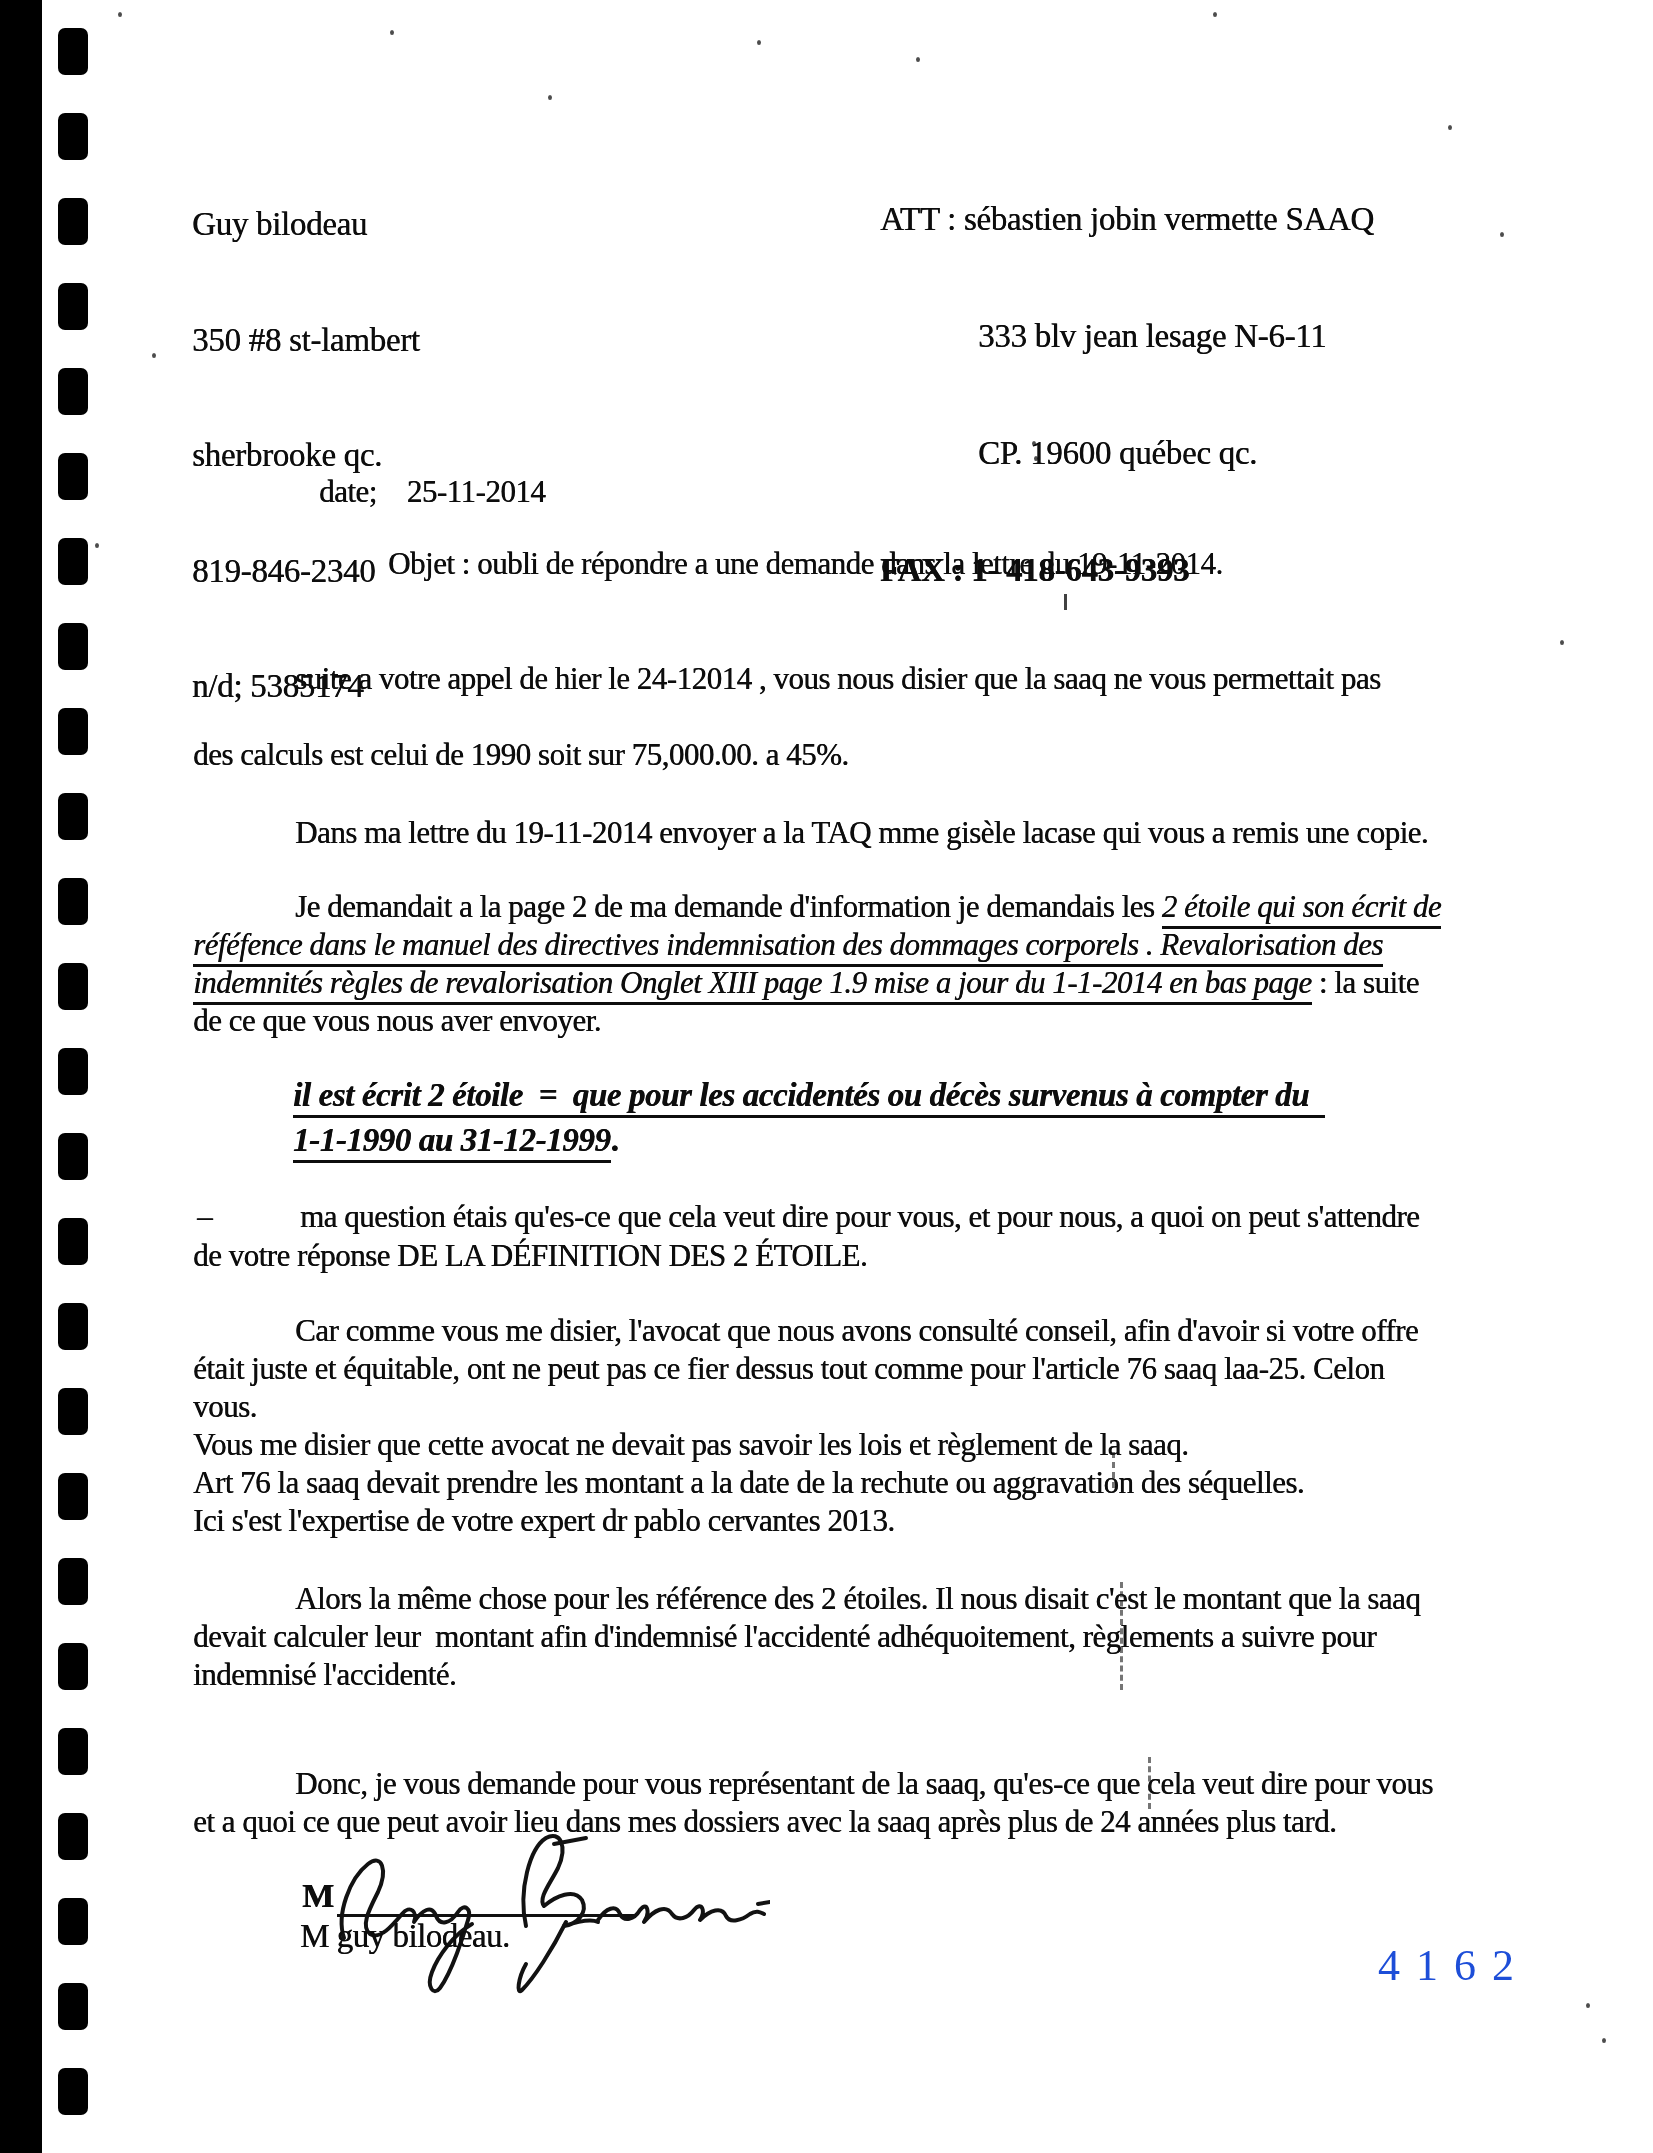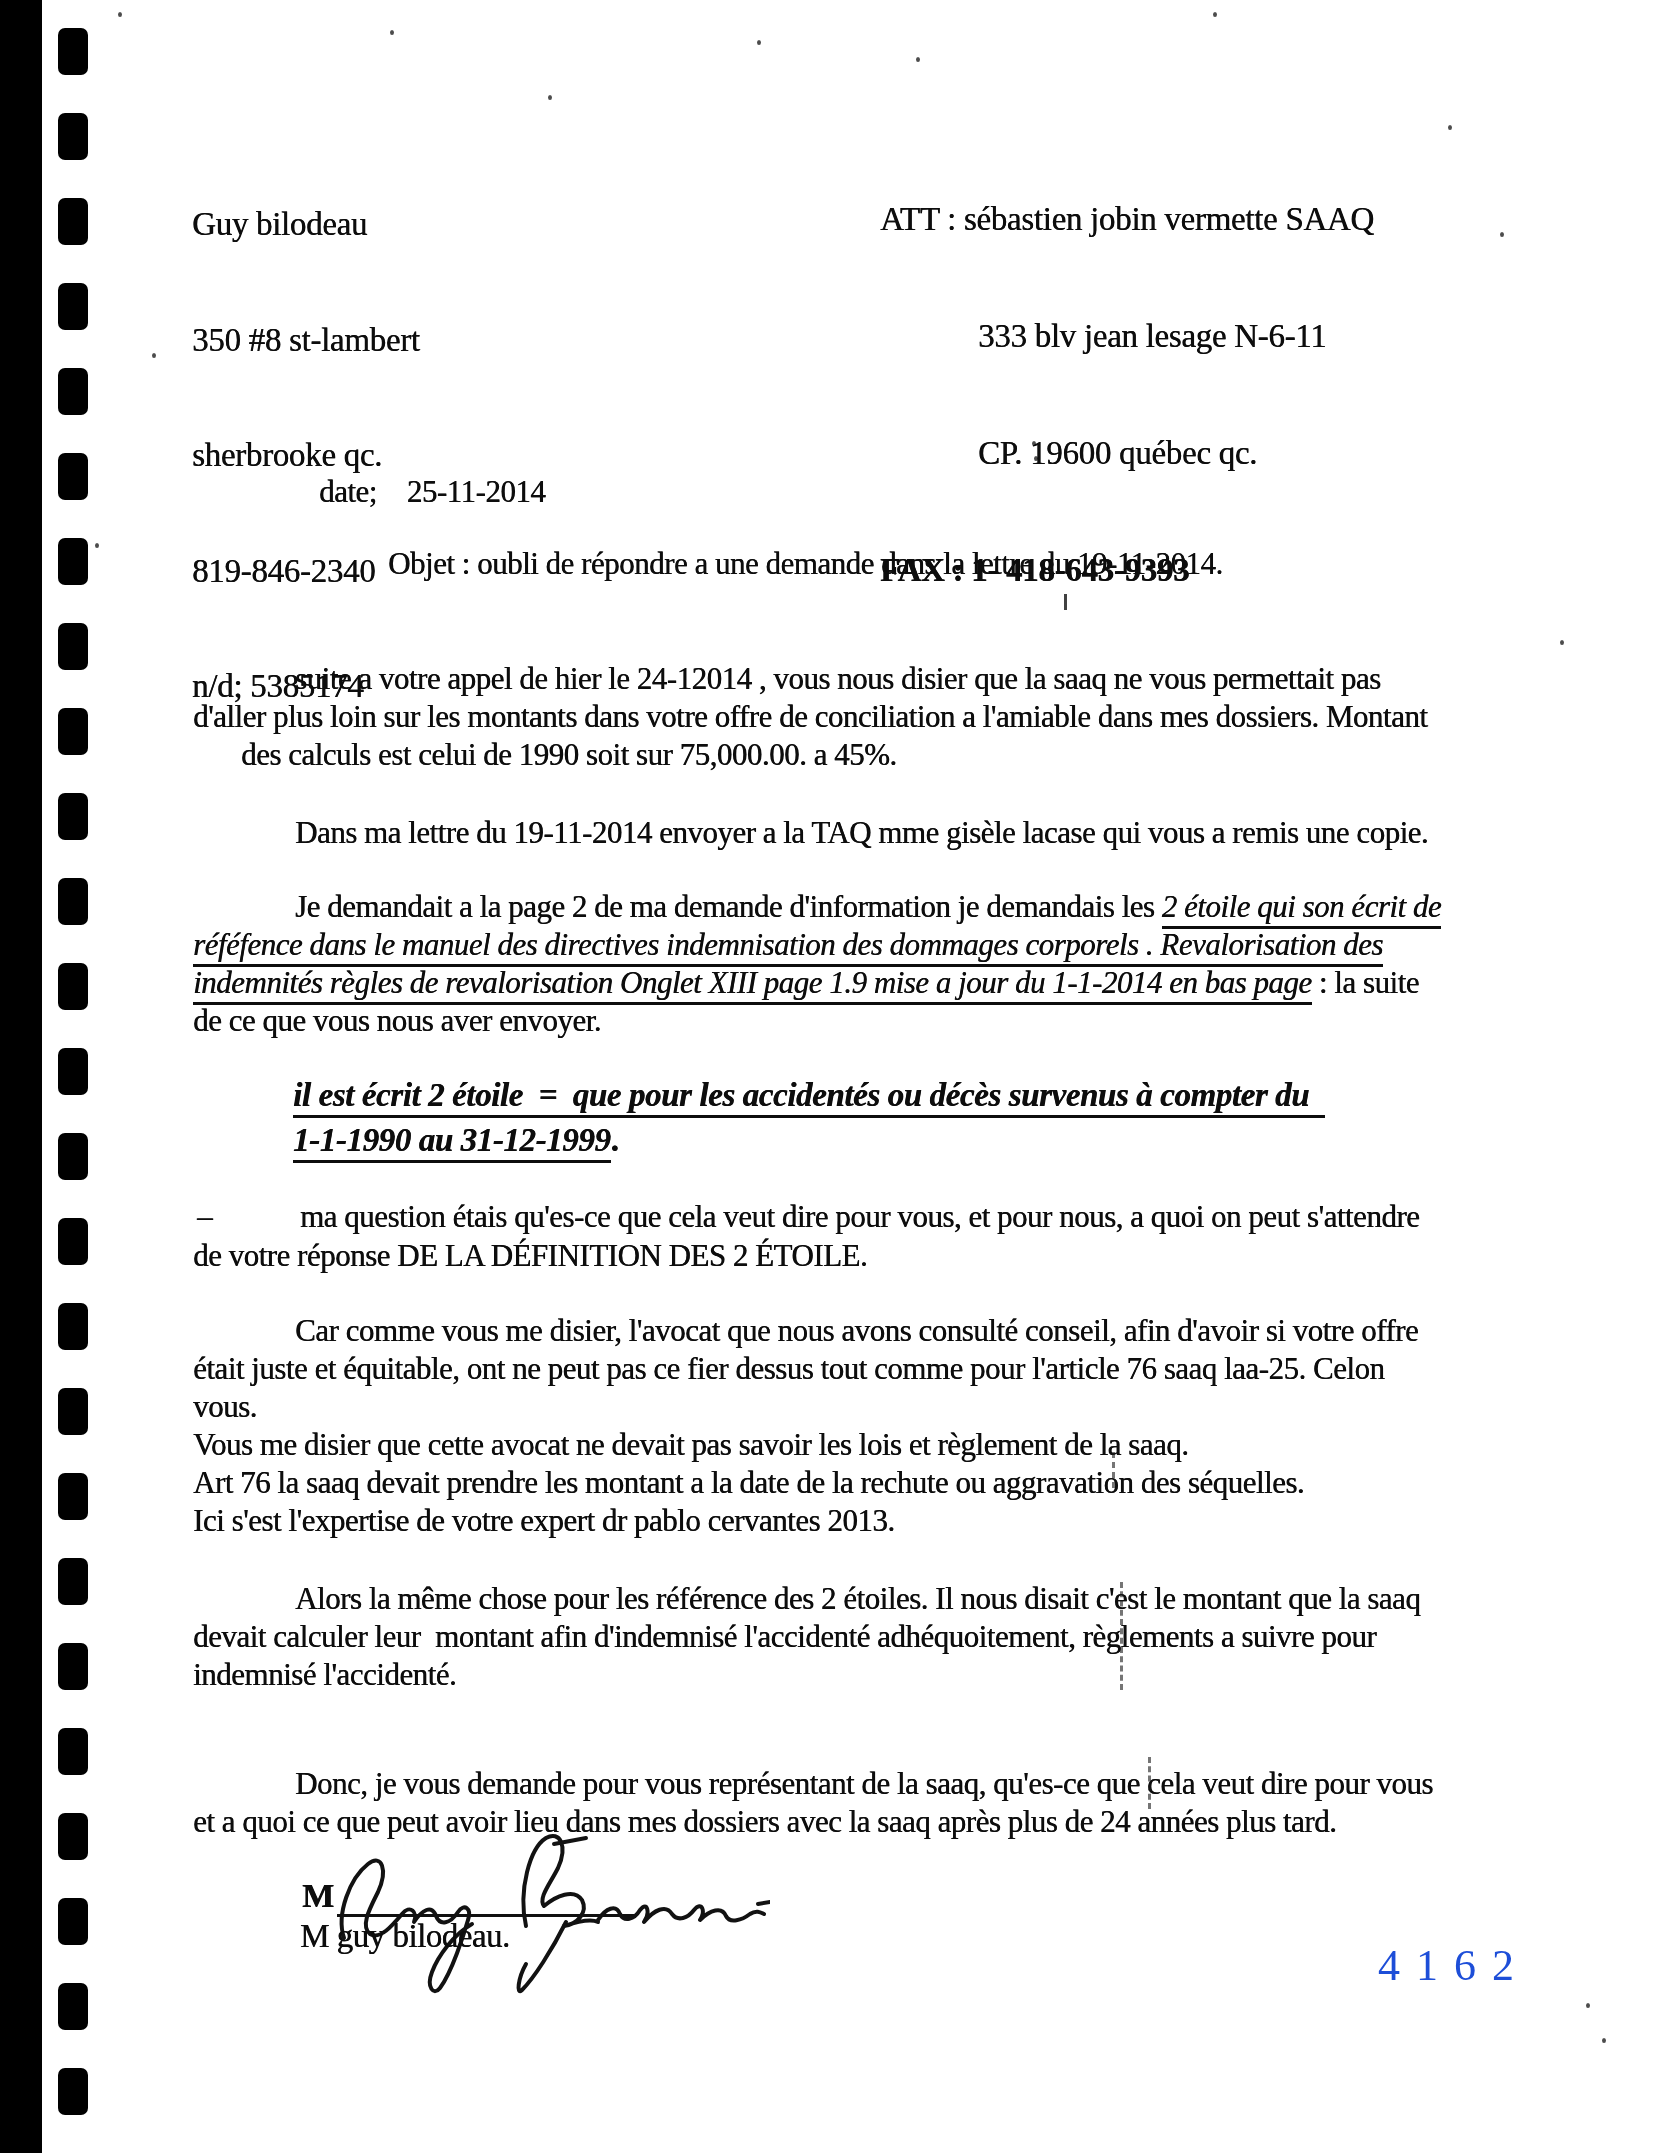--- a/index.html
+++ b/index.html
@@ -83,22 +83,21 @@
     <div class="bold">FAX : 1- 418-643-9393</div>
   </div>
 
   <div class="ln" style="left:290px;top:435px;">
     <span>date;</span><span class="gap30">25-11-2014</span>
   </div>
 
   <div class="ln" style="left:388px;top:545px;">Objet : oubli de répondre a une demande dans la lettre du 19-11-2014.</div>
 
   <div class="ln" style="left:295px;top:660px;">suite a votre appel de hier le 24-12014 , vous nous disier que la saaq ne vous permettait pas</div>
-  <div class="ln" style="left:193px;top:698px;">d'aller plus loin sur les montants dans votre offre de conciliation a l'amiable dans mes dossiers. Montant</div>
-  <div class="ln" style="left:193px;top:736px;margin-left:48px;">des calculs est celui de 1990 soit sur 75,000.00. a 45%.</div>
+  <div class="ln" style="left:193px;top:736px;">des calculs est celui de 1990 soit sur 75,000.00. a 45%.</div>
 
   <div class="ln" style="left:295px;top:814px;">Dans ma lettre du 19-11-2014 envoyer a la TAQ mme gisèle lacase qui vous a remis une copie.</div>
 
   <div class="ln" style="left:295px;top:888px;"><span>Je demandait a la page 2 de ma demande d'information je demandais les </span><span class="u">2 étoile qui son écrit de</span></div>
   <div class="ln" style="left:193px;top:926px;"><span class="u">réféfence dans le manuel des directives indemnisation des dommages corporels . Revalorisation des</span></div>
   <div class="ln" style="left:193px;top:964px;text-align:center;"><span class="u">indemnités règles de revalorisation Onglet XIII page 1.9 mise a jour du 1-1-2014 en bas page</span><span> : la suite</span></div>
   <div class="ln" style="left:193px;top:1002px;">de ce que vous nous aver envoyer.</div>
 
   <div class="ln heading" style="left:293px;top:1076px;"><span class="u">il est écrit 2 étoile  =  que pour les accidentés ou décès survenus à compter du  </span></div>
   <div class="ln heading" style="left:293px;top:1121px;"><span class="u">1-1-1990 au 31-12-1999</span><span>.</span></div>

